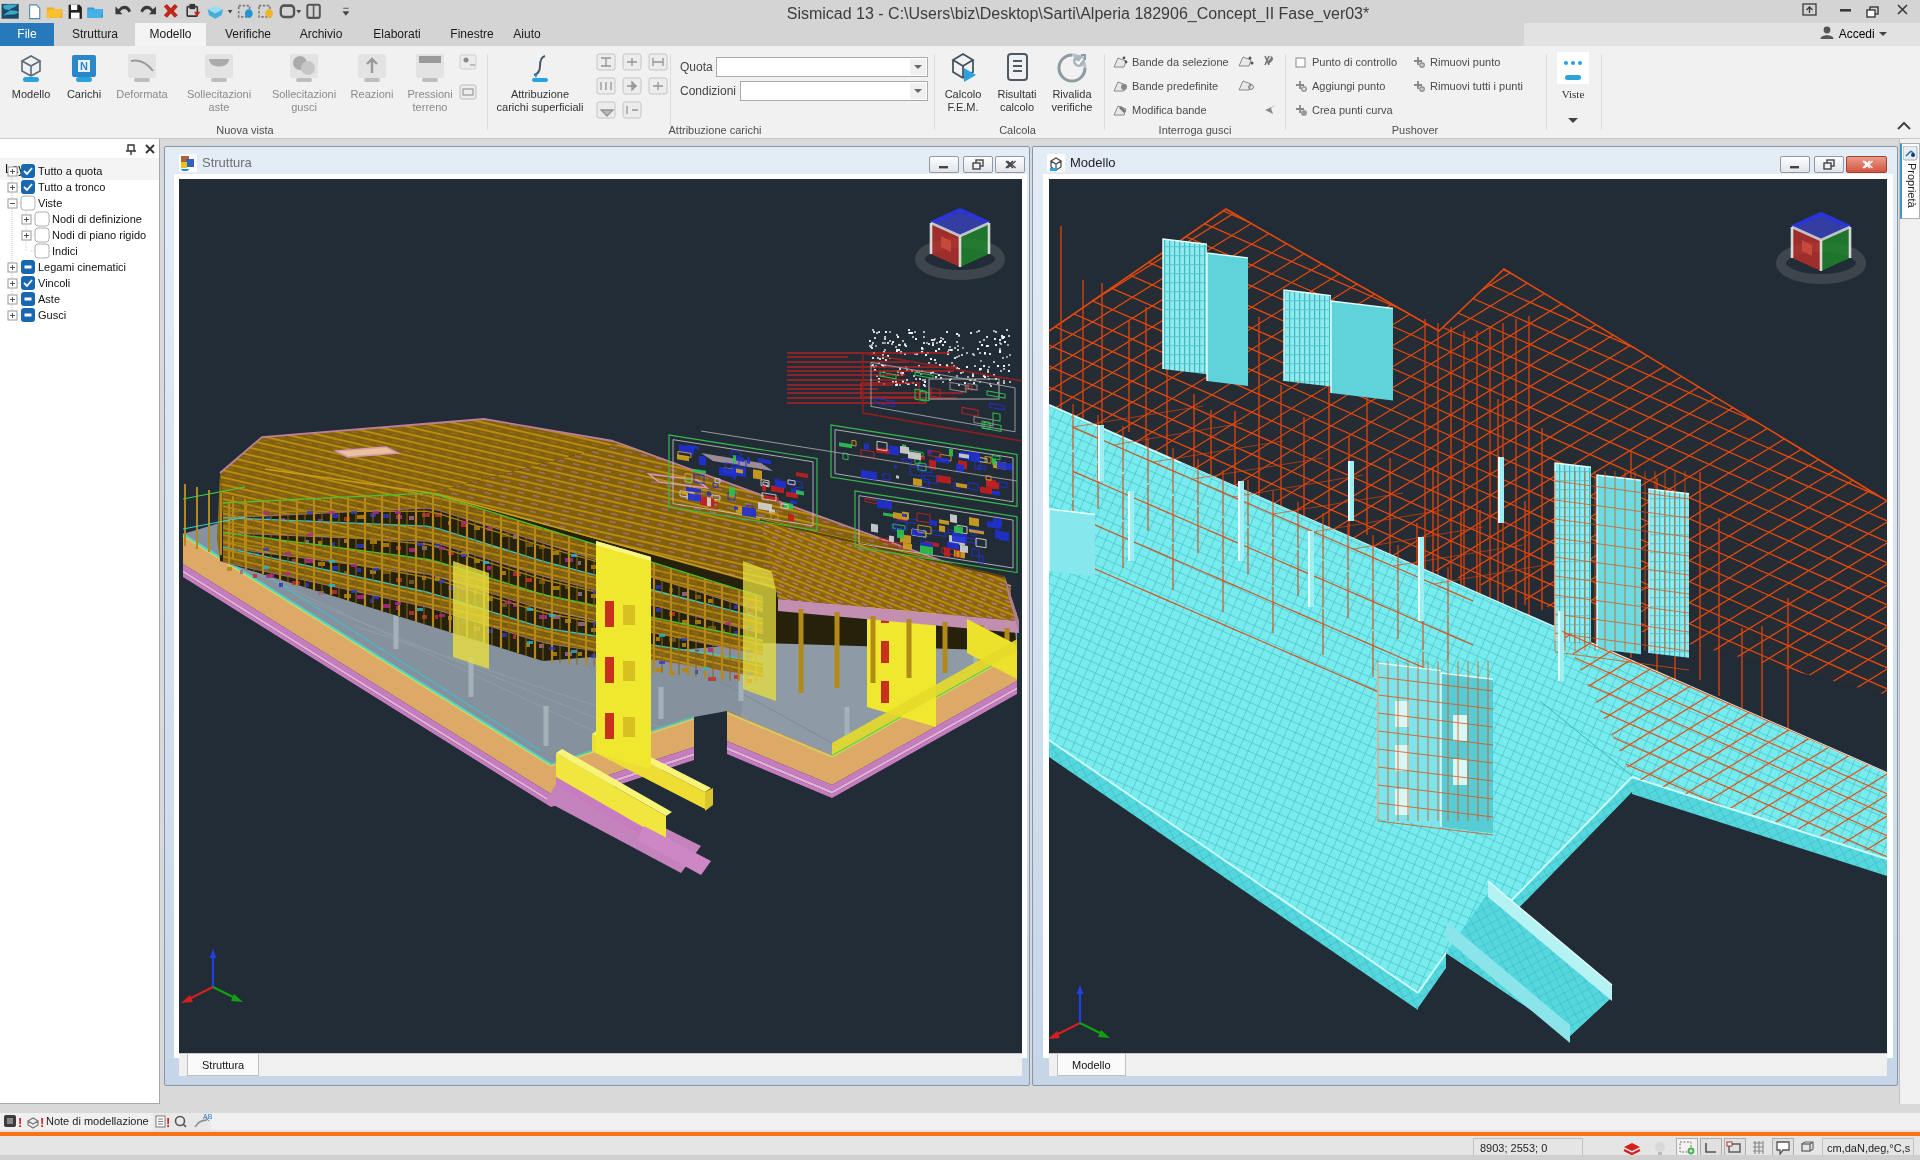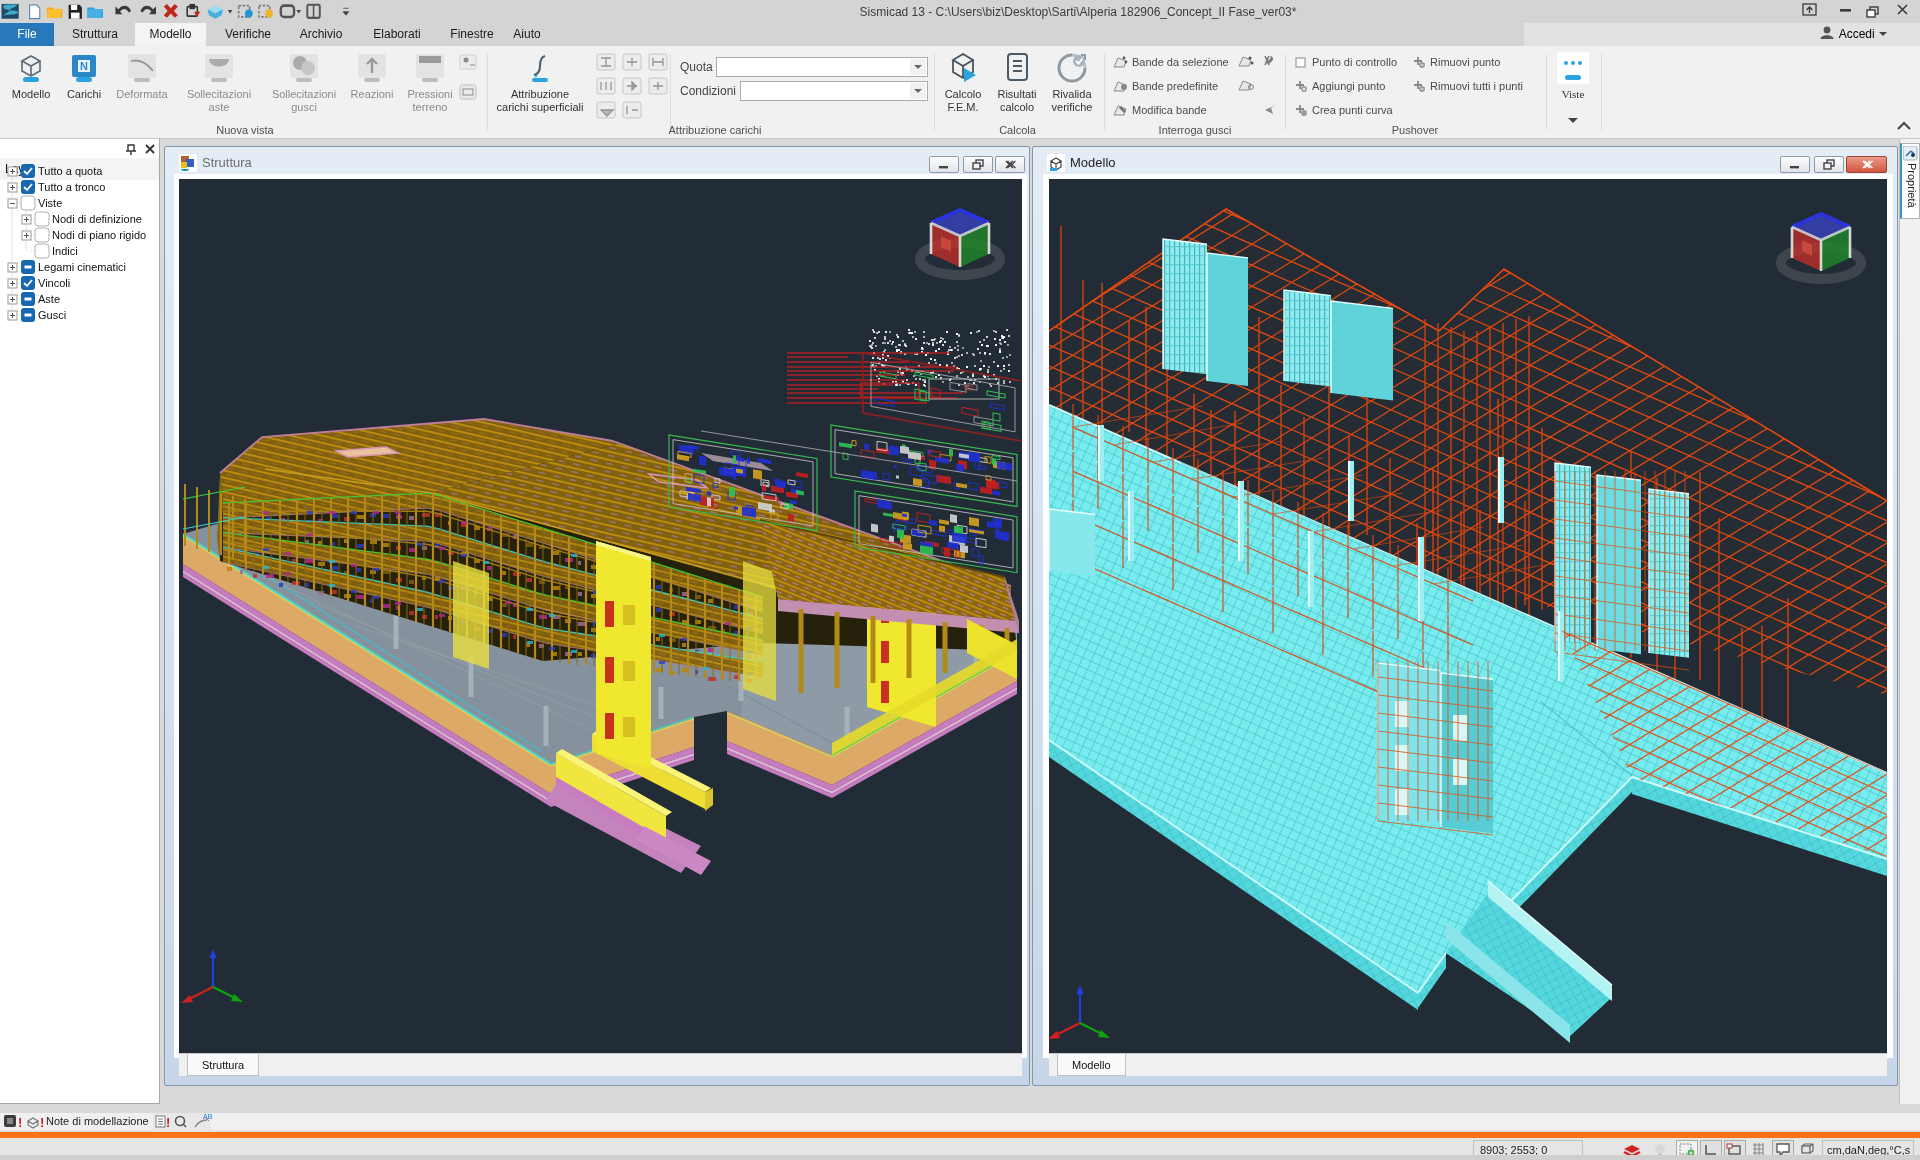--- a/index.html
+++ b/index.html
@@ -1,20 +1,20 @@
 <!DOCTYPE html>
 <html><head>
 <meta charset="utf-8">
 <style>
 * { margin:0; padding:0; box-sizing:border-box; }
 html,body { width:1920px; height:1160px; overflow:hidden; font-family:"Liberation Sans",sans-serif; }
 body { position:relative; background:#e2e2e2; }
 .abs { position:absolute; }
 #titlebar { left:0; top:0; width:1920px; height:23px; background:#d4d4d4; }
-#titletext { left:236px; right:0; top:5px; text-align:center; font-size:12px; color:#3c3c3c; }
+#titletext { left:236px; right:0; top:5px; text-align:center; font-size:16px; color:#3c3c3c; }
 #tabrow { left:0; top:23px; width:1524px; height:23px; background:#d4d4d4; }
 .tab { position:absolute; top:0; height:23px; line-height:23px; text-align:center; font-size:12px; color:#1a1a1a; }
 .tab.file { background:#2779bc; color:#fff; }
 .tab.active { background:#f4f4f4; }
 #ribbon { left:0; top:46px; width:1920px; height:93px; background:#f1f1f1; border-bottom:1px solid #c8c8c8; }
 .grplabel { position:absolute; top:78px; font-size:11px; color:#4e4e4e; text-align:center; }
 .gsep { position:absolute; top:8px; height:76px; width:1px; background:#dcdcdc; }
 .bigbtn { position:absolute; top:3px; text-align:center; font-size:11px; color:#333; line-height:13px; }
 .bigbtn .ic { display:block; margin:2px auto 3px; width:34px; height:34px; }
 .srow { position:absolute; font-size:11px; color:#4a4a4a; height:16px; line-height:16px; white-space:nowrap; }
@@ -26,21 +26,21 @@
 #mainarea { left:0; top:139px; width:1920px; height:975px; background:#d9d9d9; }
 #layerpanel { left:0; top:139px; width:160px; height:965px; background:#fff; border-right:1px solid #a8a8a8; border-bottom:1px solid #a8a8a8; }
 .treetxt { position:absolute; font-size:11px; color:#111; height:16px; line-height:16px; }
 .mdiwin { position:absolute; border-radius:2px; }
 .vp { position:absolute; background:#212b35; }
 .mdititle { position:absolute; font-size:13px; color:#6e6e6e; }
 .winbtn { position:absolute; width:30px; height:17px; background:linear-gradient(#fdfdfd,#e0e4ea); border:1px solid #8e9aa8; border-radius:2px; }
 .wintabbar { position:absolute; background:#f0f0f0; border-top:1px solid #c8c8c8; }
 .wintab { position:absolute; left:8px; top:0; padding:0 14px; height:22px; line-height:22px; font-size:11px; color:#111; background:#fafafa; border:1px solid #c0c0c0; border-top:none; }
 #notebar { left:0; top:1113px; width:1920px; height:17px; background:#f0f0f0; }
-#statusbar { left:0; top:1132px; width:1920px; height:23px; background:#e5e5e5; border-top:6px solid #f97316; }
+#statusbar { left:0; top:1132px; width:1920px; height:23px; background:#e5e5e5; border-top:4px solid #f97316; }
 #bottomstrip { left:0; top:1155px; width:1920px; height:5px; background:#cfcfcf; }
 .sbtn { position:absolute; top:2px; width:22px; height:19px; border:1px solid #adadad; background:#f2f2f2; }
 .sbtn.flat { border-color:transparent; background:transparent; }
 </style>
 </head>
 <body>
 
 <div id="titlebar" class="abs"></div>
 <div class="abs" id="qat" style="left:0;top:0;width:600px;height:23px;">
 <svg width="600" height="23">

